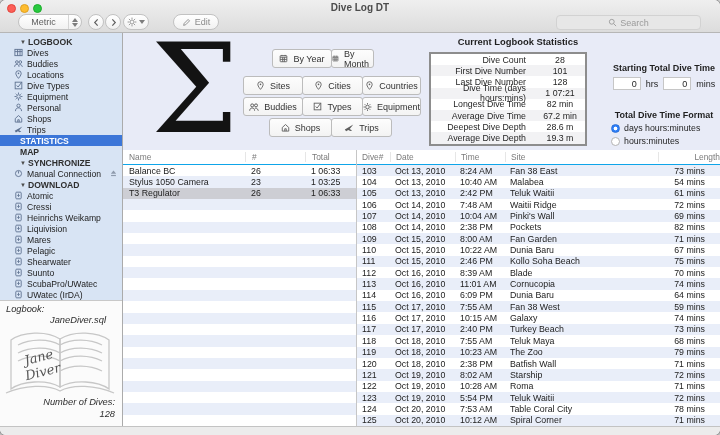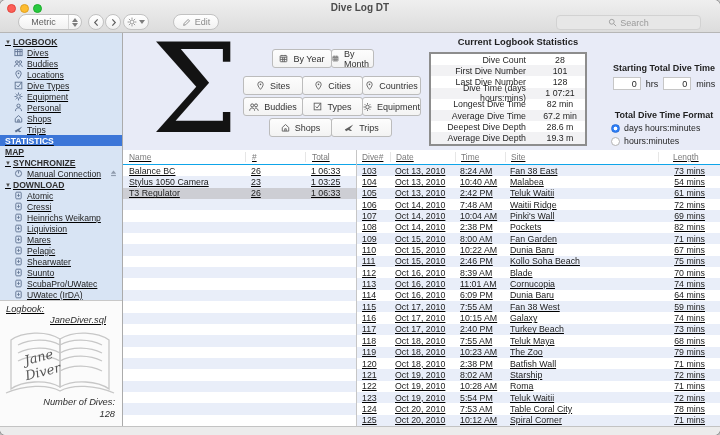--- a/index.html
+++ b/index.html
@@ -1,17 +1,17 @@
 <!DOCTYPE html>
 <html><head>
 <meta charset="utf-8">
 <style>
   html,body{margin:0;padding:0;background:#d6d6d6;font-family:"Liberation Sans",sans-serif;}
   .window{position:relative;width:720px;height:435px;background:#fff;border-radius:6px;overflow:hidden;
-          box-shadow:0 0 0 1px #9a9a9a, 0 8px 20px rgba(0,0,0,.25);text-decoration:underline;}
+          box-shadow:0 0 0 1px #9a9a9a, 0 8px 20px rgba(0,0,0,.25);}
   
   .titlebar{position:relative;height:32px;background:linear-gradient(#efefef,#dcdcdc);border-bottom:1px solid #b6b6b6;}
   .win-title{position:absolute;top:2px;left:0;right:0;text-align:center;font-size:10px;font-weight:bold;color:#4c4c4c;}
   .lights{position:absolute;top:4px;left:7px;display:flex;gap:4px;}
   .light{width:7px;height:7px;border-radius:50%;}
   .light.r{background:#fd5f57;border:1px solid #e2463d;}
   .light.y{background:#febc2e;border:1px solid #dfa023;}
   .light.g{background:#28c840;border:1px solid #1dad2b;}
   .tb-ctl{position:absolute;top:14px;height:16px;box-sizing:border-box;background:linear-gradient(#ffffff,#f1f1f1);
           border:1px solid #c2c2c2;border-radius:8px;color:#5e5e5e;font-size:9px;
@@ -29,21 +29,21 @@
           border:1px solid #d2d2d2;border-radius:4px;display:flex;align-items:center;justify-content:center;gap:3px;
           font-size:9px;color:#9b9b9b;}
   .ic{display:inline-block;vertical-align:middle;}
   
   .bodyrow{display:flex;height:393px;}
   
   .sidebar{width:123px;box-sizing:border-box;background:#d8e4f4;border-right:1px solid #ababab;display:flex;flex-direction:column;}
   .slist{padding-top:3px;}
   .srow{position:relative;height:11px;display:flex;align-items:center;gap:4px;padding-left:14px;font-size:8.6px;color:#1c1c1c;}
   .srow .ic{color:#5d718f;flex:0 0 auto;}
-  .srow.section{padding-left:5px;font-weight:bold;color:#2e2e2e;gap:2px;}
+  .srow.section{padding-left:20px;font-weight:bold;color:#2e2e2e;gap:2px;}
   .srow.selected{background:#3c76d8;color:#fff;}
   .srow .tri{font-size:6px;color:#4d4d4d;line-height:1;}
   .srow .trail{position:absolute;right:4px;color:#8e9aac;}
   .sidebar-foot{flex:1;position:relative;background:#fbfbfb;border-top:1px solid #c8c8c8;
                 font-style:italic;font-size:9.3px;color:#2e2e2e;padding:3px 6px;}
   .lb-file{text-align:right;padding-right:10px;margin-top:1px;}
   .bookwrap{position:absolute;left:4px;top:26px;}
   .lb-dives{position:absolute;right:7px;bottom:5px;text-align:right;line-height:1.35;}
   
   .main{flex:1;display:flex;flex-direction:column;min-width:0;}
@@ -83,21 +83,21 @@
   .trow{height:var(--rh);display:grid;align-items:center;font-size:8.8px;color:#222;}
   .trow span{padding-left:6px;box-sizing:border-box;overflow:hidden;white-space:nowrap;}
   .lrows .trow{grid-template-columns:122px 60px 1fr;}
   .lrows .trow:nth-child(2){background:#e9eef9;}
   .lrows .trow.selected{background:#cdced4;}
   .rrows .trow{grid-template-columns:33px 65px 50px 1fr 62px;}
   .rrows .trow:nth-child(odd){background:#e9eef9;}
   .rrows .trow span{padding-left:5px;}
   .rrows .trow span:last-child{text-align:right;padding-right:15px;}
   .rtable .thead span{padding-left:5px;}
-  .rtable .thead span:last-child{padding-left:14px;}
+  .rtable .thead span:last-child{padding-left:7px;text-align:right;}
   
   .footer{height:8px;background:#ececec;border-top:1px solid #c3c3c3;}
   .book-path{fill:none;stroke:#c7c7c7;stroke-width:1.3;}
 </style>
 </head>
 <body>
 
 <svg width="0" height="0" style="position:absolute">
   <defs>
     <symbol id="i-grid" viewBox="0 0 10 10">

